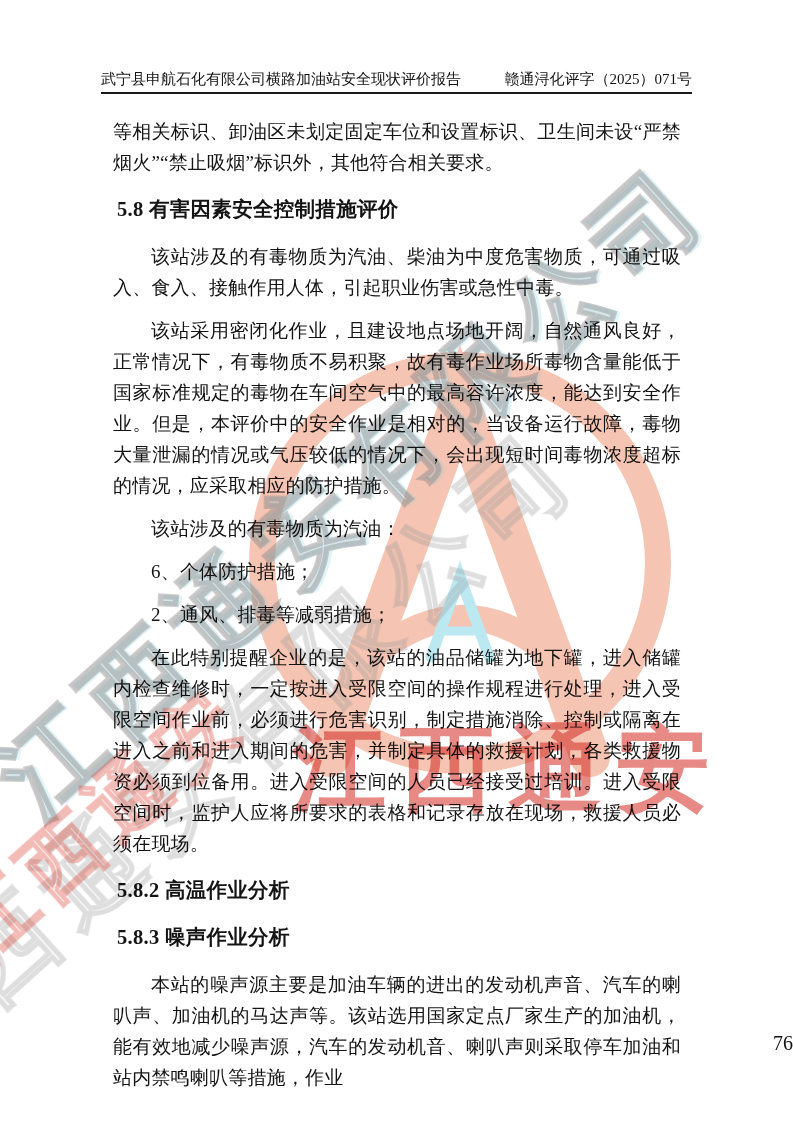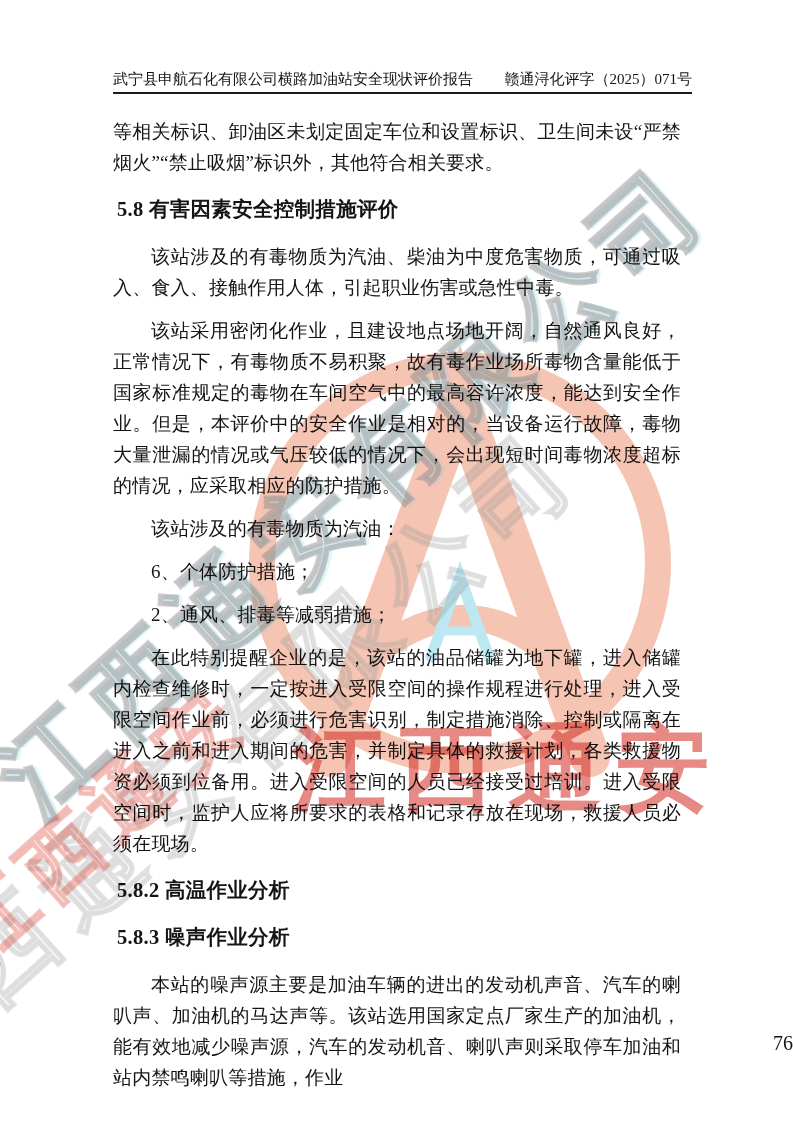--- a/index.html
+++ b/index.html
@@ -1,20 +1,20 @@
 <!DOCTYPE html>
 <html><head>
 <meta charset="utf-8">
 <style>
   html,body{margin:0;padding:0;background:#ffffff;}
   body{width:793px;height:1122px;position:relative;font-family:"Liberation Serif","DejaVu Serif",serif;color:#141414;}
   .page{position:absolute;inset:0;overflow:hidden;background:#fff;}
 
   
-  .header{position:absolute;left:101px;right:101px;top:70px;display:flex;justify-content:space-between;align-items:flex-end;border-bottom:2px solid #1a1a1a;padding-bottom:4px;font-size:15px;line-height:18px;white-space:nowrap;margin-left:12px;}
+  .header{position:absolute;left:101px;right:101px;top:70px;display:flex;justify-content:space-between;align-items:flex-end;border-bottom:2px solid #1a1a1a;padding-bottom:4px;font-size:15px;line-height:18px;white-space:nowrap;}
   .header .doc-no{font-weight:normal;}
 
   
   .content{position:absolute;left:101px;width:592px;top:104px;z-index:1;}
   .content p{margin:12px;font-size:19px;line-height:31px;text-align:justify;letter-spacing:0.2px;}
   .content p.indent{text-indent:2em;}
   .content .h{font-size:20.5px;font-weight:bold;line-height:31px;margin:16px;letter-spacing:0.3px;}
 
   
   .footer{position:absolute;left:0;right:0;top:1032px;text-align:right;font-size:20px;z-index:1;}

